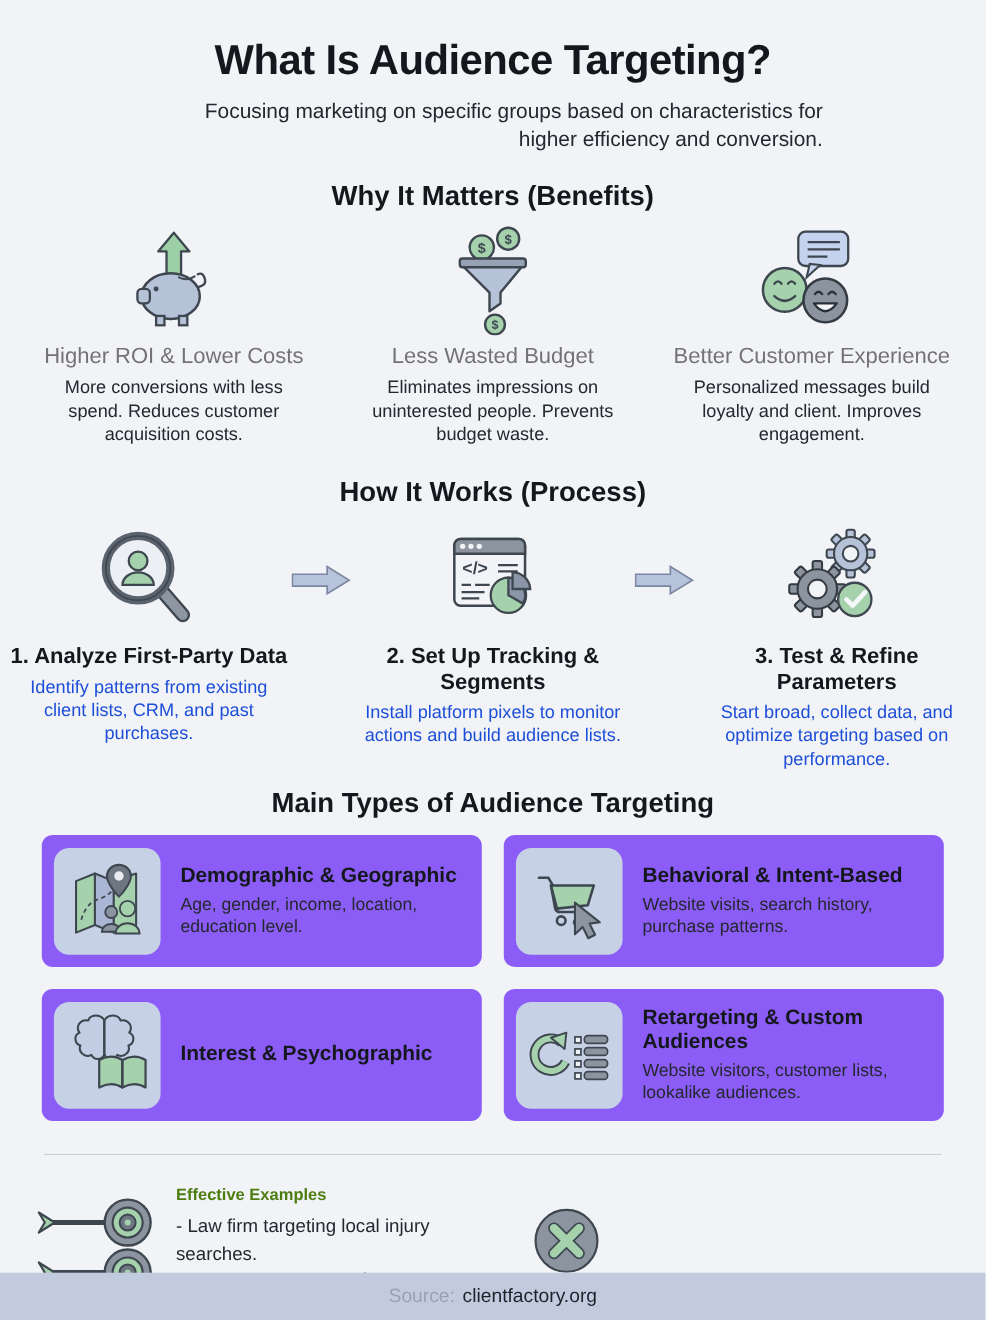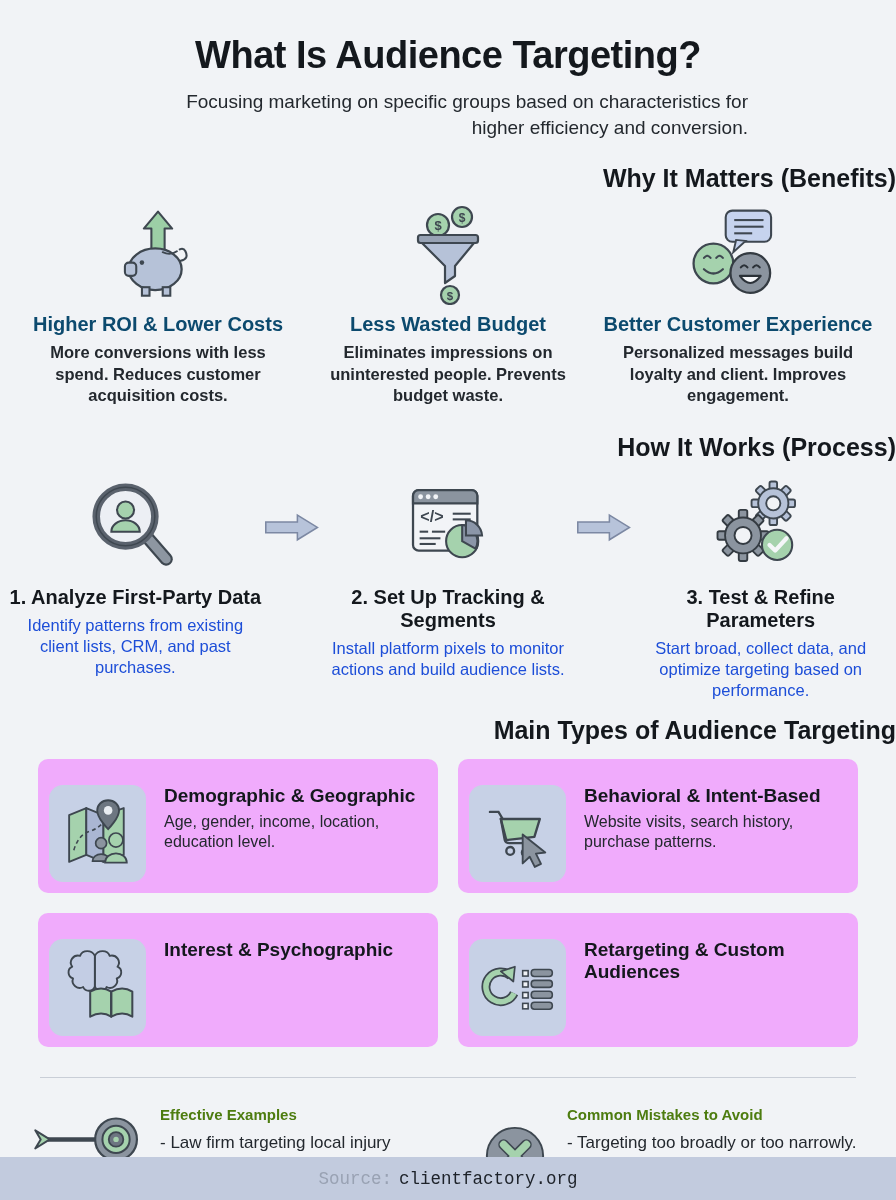--- a/index.html
+++ b/index.html
@@ -18,53 +18,53 @@
     text-align:center; font-size:38px; font-weight:800; letter-spacing:-0.5px;
     margin-top:34px; color:#14181d;
   }
   .subtitle {
     text-align:right; font-size:19px; line-height:1.35; color:#23282e;
     margin:12px auto 0; max-width:600px;
   }
 
   
   .section-heading {
-    text-align:right; font-size:25px; font-weight:800; color:#14181d;
+    text-align:center; font-size:25px; font-weight:800; color:#14181d;
   }
   .benefits-heading { margin-top:24px; }
   .process-heading  { margin-top:26px; }
   .types-heading    { margin-top:14px; }
 
   
   .benefits-row {
     display:flex; justify-content:center; gap:8px; margin-top:10px; padding:0 12px;
   }
   .benefit-col { width:282px; text-align:center; }
   .benefit-icon { height:102px; display:flex; align-items:flex-end; justify-content:center; }
-  .benefit-title { font-size:20px; font-weight:700; margin-top:8px; color:#0c4a6e; }
-  .benefit-desc  { font-size:16.5px; line-height:1.3; margin:6px auto 0; color:#23282e; max-width:250px;font-weight:bold; }
+  .benefit-title { font-size:20px; font-weight:400; margin-top:8px; color:#737373; }
+  .benefit-desc  { font-size:16.5px; line-height:1.3; margin:6px auto 0; color:#23282e; max-width:250px; }
 
   
   .process-row {
     display:flex; justify-content:center; align-items:flex-start; margin-top:12px; padding:0 6px;
   }
   .process-col { width:266px; text-align:center; }
   .process-icon { height:104px; display:flex; align-items:center; justify-content:center; }
   .process-title { font-size:20px; font-weight:800; margin-top:8px; color:#14181d; }
   .process-desc  { font-size:16.5px; line-height:1.3; margin:6px auto 0; color:#1d4ed8; max-width:250px; }
   .flow-arrow { width:54px; margin-top:38px; flex-shrink:0; }
 
   
   .cards-grid {
     display:grid; grid-template-columns:1fr 1fr; gap:20px;
     padding:0 38px; margin-top:14px;
   }
   .type-card {
-    background:#f0abfc; border-radius:10px; min-height:120px;
-    display:flex; gap:18px; padding:26px 14px 11px 11px;
+    background:#8b5cf6; border-radius:10px; min-height:120px;
+    display:flex; align-items:center; gap:18px; padding:12px 14px 11px 11px;
   }
   .type-tile {
     width:97px; height:97px; flex-shrink:0; border-radius:14px; background:#c7d1e6;
     display:flex; align-items:center; justify-content:center;
   }
   .type-title { font-size:19px; font-weight:800; color:#14181d; line-height:1.15; }
   .type-desc  { font-size:16px; line-height:1.25; color:#23282e; margin-top:5px; }
 
   
   .divider { border-top:1.5px solid #c9ced7; margin:30px 40px 0; }
@@ -73,21 +73,21 @@
   .bottom-icon { flex-shrink:0; }
   .bottom-title { font-size:15px; font-weight:700; color:#4d7c0f; margin-top:4px; }
   .bottom-item  { font-size:17px; line-height:1.45; color:#23282e; }
   .bottom-list  { margin-top:8px; }
   .examples-icon-wrap { margin-top:10px; }
   .mistakes-icon-wrap { margin-top:16px; margin-left:24px; }
 
   
   .footer-band {
     position:absolute; left:0; right:0; bottom:0; height:43px; background:#c2cbde;
-    display:flex; align-items:center; justify-content:center; font-size:17.5px;font-family:Liberation Mono, monospace;
+    display:flex; align-items:center; justify-content:center; font-size:17.5px;
   }
   .footer-label { color:#99a2b3; margin-right:7px; }
   .footer-value { color:#1d2229; font-weight:500; }
 </style>
 </head>
 <body>
 
 <div class="page">
 
   <h1 class="main-title">What Is Audience Targeting?</h1>
@@ -316,20 +316,21 @@
             <rect x="67" y="41.5" width="27" height="9" rx="4" fill="#8b949f" stroke="#3e4750" stroke-width="2"></rect>
             <rect x="56" y="57" width="7" height="7" fill="#f0f2f6" stroke="#3e4750" stroke-width="2"></rect>
             <rect x="67" y="55.5" width="27" height="9" rx="4" fill="#8b949f" stroke="#3e4750" stroke-width="2"></rect>
             <rect x="56" y="71" width="7" height="7" fill="#f0f2f6" stroke="#3e4750" stroke-width="2"></rect>
             <rect x="67" y="69.5" width="27" height="9" rx="4" fill="#8b949f" stroke="#3e4750" stroke-width="2"></rect>
           </g>
         </svg>
       </div>
       <div>
         <div class="type-title">Retargeting &amp; Custom Audiences</div>
+        <div class="type-desc">Website visitors, customer lists, lookalike audiences.</div>
       </div>
     </div>
   </div>
 
   <div class="divider"></div>
 
   <div class="bottom-row">
 
     <div class="bottom-half">
       <div class="bottom-icon examples-icon-wrap">
@@ -363,28 +364,20 @@
     </div>
 
     <div class="bottom-half">
       <div class="bottom-icon mistakes-icon-wrap">
         <svg width="76" height="76" viewBox="0 0 100 100">
           <circle cx="50" cy="50" r="37" fill="#8b949f" stroke="#3e4750" stroke-width="2.6"></circle>
           <path d="M35 35 L65 65 M65 35 L35 65" stroke="#3e4750" stroke-width="14" stroke-linecap="round"></path>
           <path d="M35 35 L65 65 M65 35 L35 65" stroke="#a5d2ad" stroke-width="10" stroke-linecap="round"></path>
         </svg>
       </div>
-      <div>
-        <div class="bottom-title">Common Mistakes to Avoid</div>
-        <div class="bottom-list">
-          <div class="bottom-item">- Targeting too broadly or too narrowly.</div>
-          <div class="bottom-item">- Ignoring platform-specific data.</div>
-          <div class="bottom-item">- Not testing different audience segments.</div>
-        </div>
-      </div>
     </div>
   </div>
 
   <div class="footer-band">
     <span class="footer-label">Source:</span>
     <span class="footer-value">clientfactory.org</span>
   </div>
 
 </div>
 

